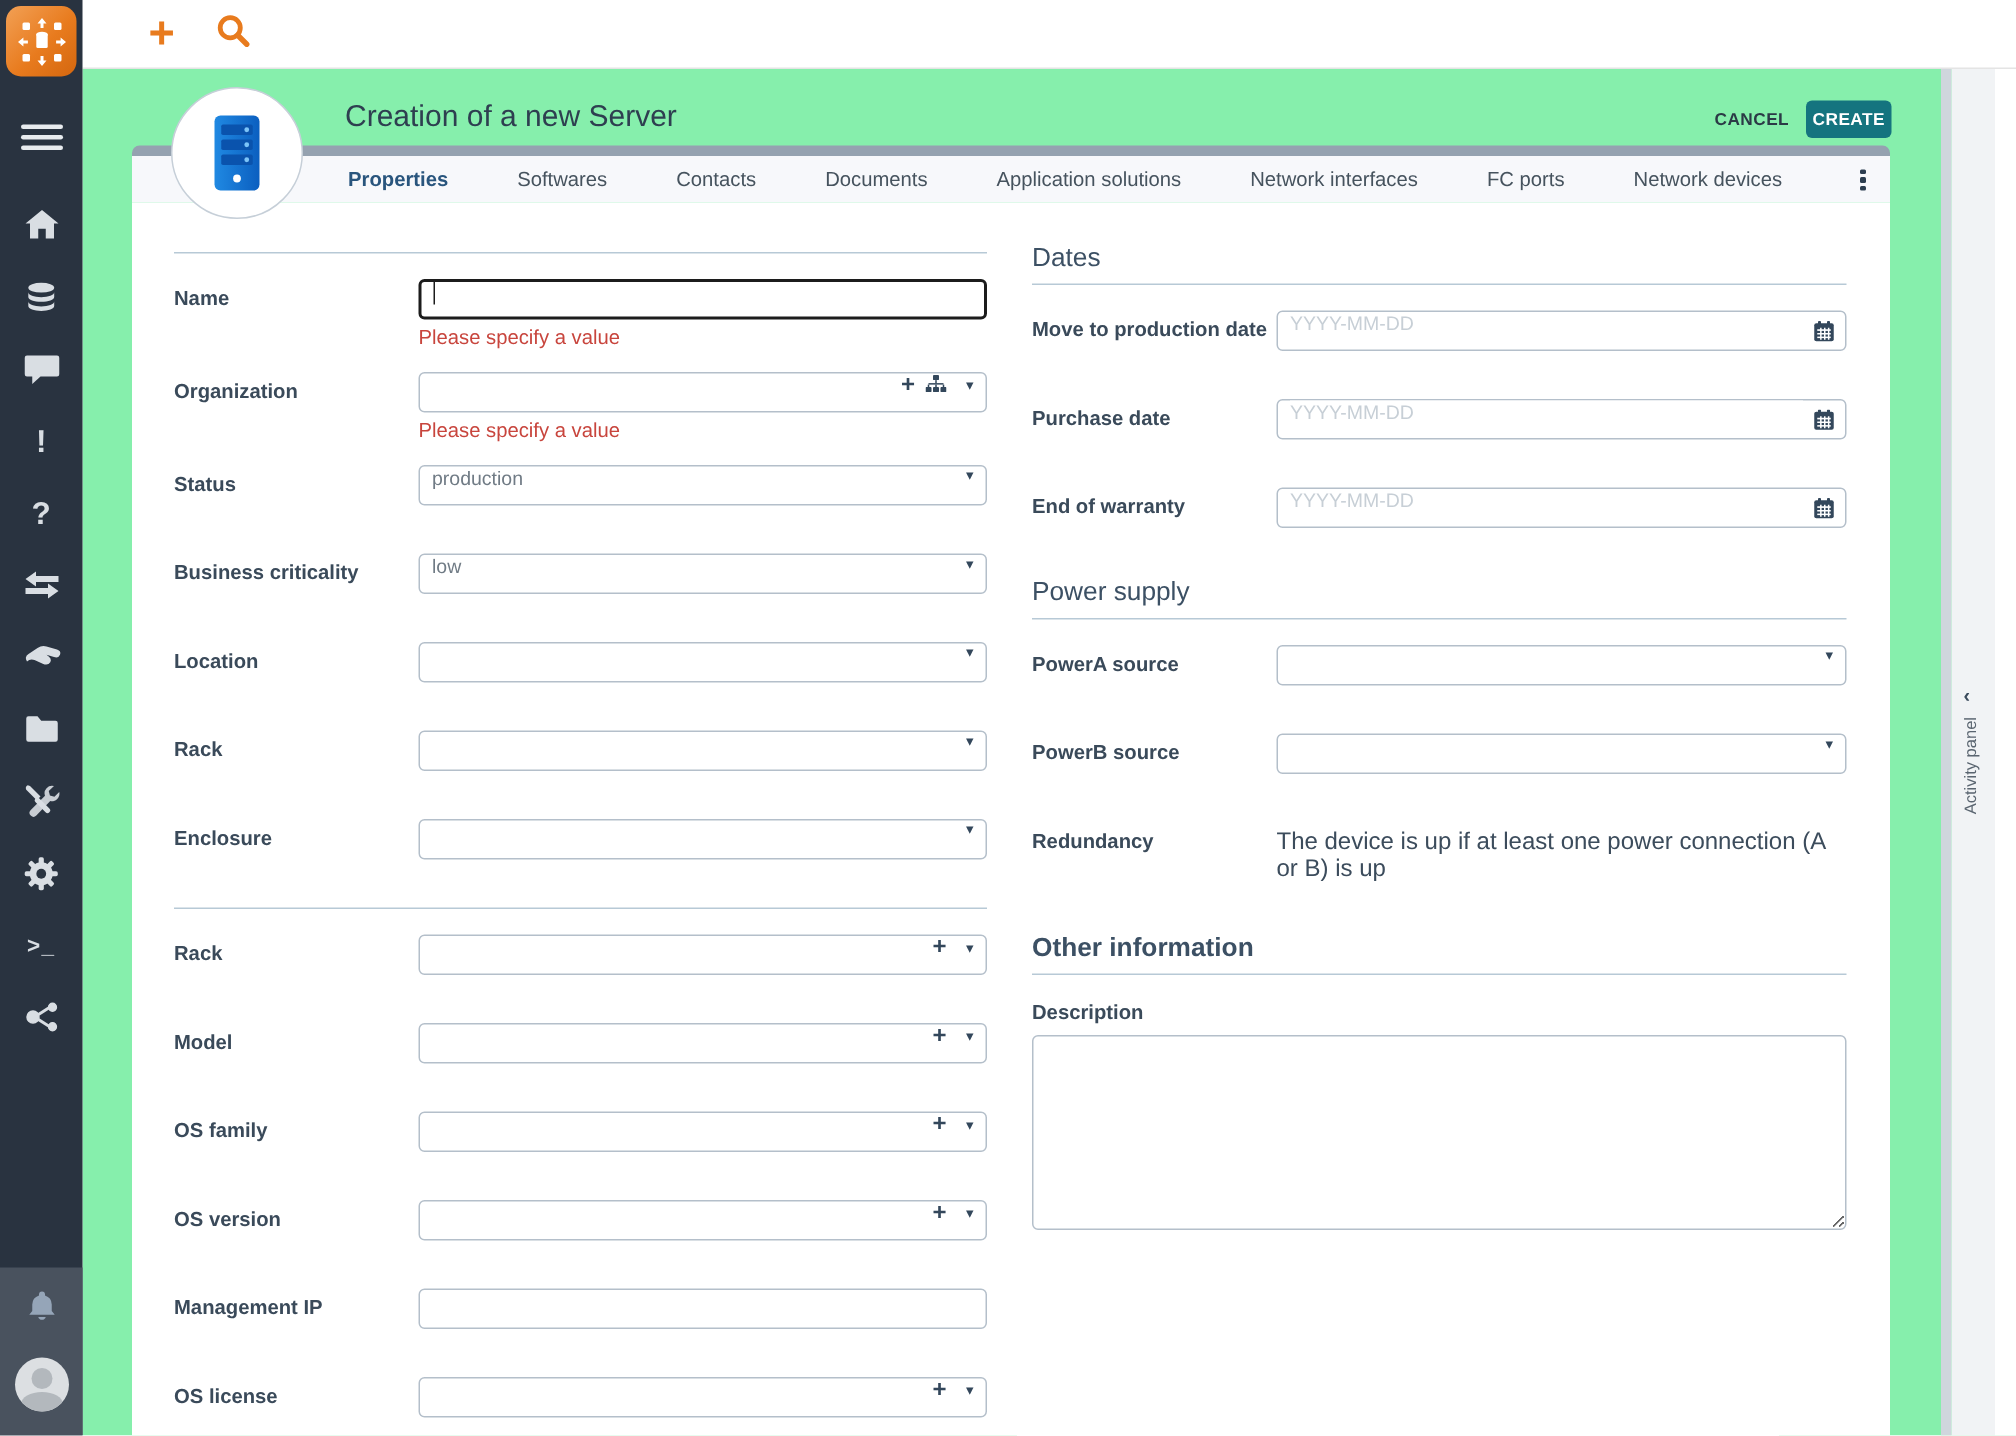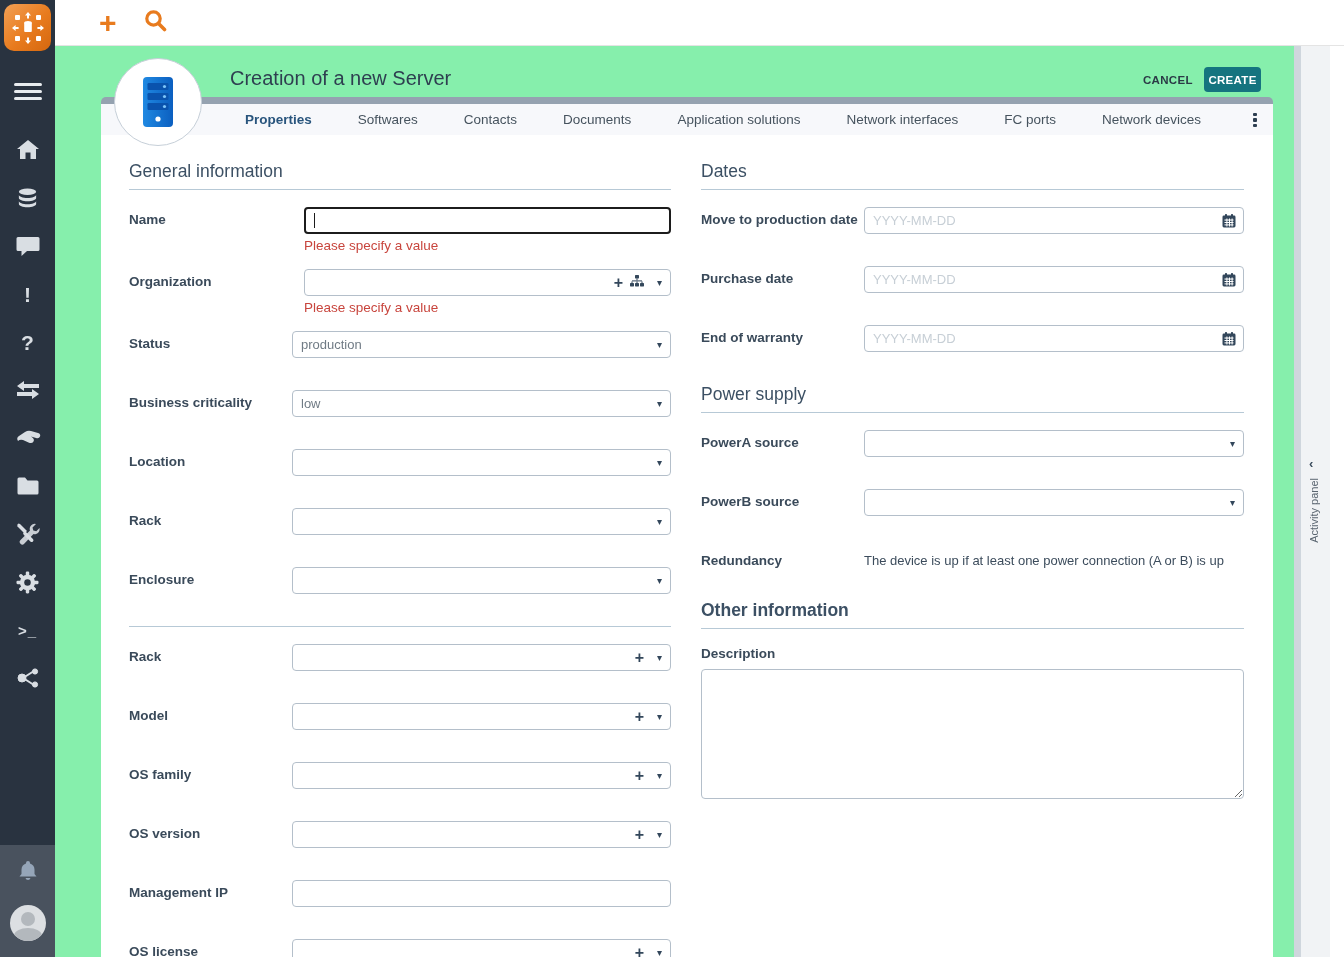--- a/index.html
+++ b/index.html
@@ -39,21 +39,21 @@
   .btn-cancel { position:absolute; left:1088px; top:28px; font-size:11.5px; font-weight:700; color:#2b3a46;
                 letter-spacing:.3px; background:none; border:none; cursor:pointer; font-family:inherit; }
   .btn-create { position:absolute; left:1149px; top:21px; width:57px; height:25px; background:#15747f; color:#fff;
                 font-size:11.5px; font-weight:700; letter-spacing:.3px; border:none; border-radius:4px;
                 cursor:pointer; font-family:inherit; }
 
   .obj-avatar { position:absolute; left:59px; top:12px; width:88px; height:88px; border-radius:50%;
                 background:#fff; border:1px solid #c6cfd8; z-index:6; display:flex; align-items:center; justify-content:center; }
 
   
-  .card { position:absolute; left:46px; top:51px; width:1172px; height:628px; border-radius:5px 5px 0 0; }
+  .card { position:absolute; left:33px; top:51px; width:1172px; height:628px; border-radius:5px 5px 0 0; }
   .card-topbar { height:7px; background:#95a2b0; border-radius:5px 5px 0 0; }
   .tab-row { height:31px; background:#f7f8fb; position:relative; display:flex; align-items:center; }
   .tabs { display:flex; gap:46px; padding-left:144px; overflow:hidden; white-space:nowrap; width:calc(100% - 30px); }
   .tab { font-size:13.5px; color:#46535e; cursor:pointer; }
   .tab.active { color:#29557d; font-weight:700; }
   .tab-kebab { position:absolute; right:10px; top:7px; width:16px; height:18px; cursor:pointer;
                display:flex; flex-direction:column; align-items:center; justify-content:center; gap:2px; }
   .tab-kebab div { width:3.5px; height:3.5px; background:#2d3e50; border-radius:1px; }
   .card-body { background:#fff; height:822px; position:relative; }
 
@@ -64,44 +64,44 @@
 
   .section-title { font-size:17.5px; color:#3c5064; }
   .section-title.spaced { margin-top:32px; }
   .section-rule { border:none; border-top:1px solid #b7c9d6; margin:7px 0 17px 0; }
 
   .frow { display:flex; margin-bottom:32px; align-items:flex-start; }
   .flabel { width:163px; flex:0 0 163px; font-size:13.5px; font-weight:700; color:#3a4a5a; padding-top:5px; }
   .fctrl { flex:1; }
 
   .tinput, .sel, .dinput { width:100%; height:27px; border:1px solid #b4bfca; border-radius:4px; background:#fff;
-            font-size:13px; color:#707b85; display:flex; align-items:center; padding:0 8px; }
+            font-size:13px; color:#707b85; display:flex; align-items:flex-start; padding:0 8px; }
   input.raw { width:100%; height:27px; border:1px solid #b4bfca; border-radius:4px; font-size:13px;
               color:#4b5560; padding:0 8px; font-family:inherit; outline:none; }
   input.raw::placeholder { color:#c7cfd6; }
 
   .tinput.focused { border:2px solid #1c1c1c; }
   .caret-bar { display:inline-block; width:1px; height:15px; background:#1c1c1c; animation:blink 1.1s steps(1) infinite; }
   @keyframes blink { 50% { opacity:0; } }
 
   .err { font-size:13.5px; color:#c8453d; margin-top:4px; }
-  .row-has-error { margin-bottom:16px;gap:12px; }
+  .row-has-error { margin-bottom:16px; }
 
   .sel { justify-content:space-between; cursor:pointer; }
   .sel .dd { color:#33475b; font-size:10px; margin-left:6px; }
   .icon-group { margin-left:auto; display:flex; align-items:center; gap:7px; color:#33475b; }
   .icon-group .plus { font-size:16px; font-weight:700; line-height:1; cursor:pointer; }
   .icon-group .dd { font-size:10px; cursor:pointer; }
 
   .dinput { position:relative; padding-right:28px; }
   .dinput input { border:none; outline:none; width:100%; font-size:13px; color:#4b5560; font-family:inherit; }
   .dinput input::placeholder { color:#c7cfd6; }
   .cal-icon { position:absolute; right:7px; top:6px; cursor:pointer; }
 
-  .static-text { font-size:13px; color:#3c4c5c; padding-top:5px; }
+  .static-text { font-size:16px; color:#3c4c5c; padding-top:5px; }
 
   .desc-label { font-size:13.5px; font-weight:700; color:#3a4a5a; margin-bottom:8px; }
   textarea.desc { width:100%; height:130px; border:1px solid #b4bfca; border-radius:4px; resize:both;
                   font-family:inherit; font-size:13px; color:#4b5560; padding:6px 8px; outline:none; }
 
   
   .scroll-strip { position:absolute; left:1239px; top:0; width:7px; height:911px; background:#cfd6dd; }
   .activity-rail { position:absolute; left:1246px; top:0; width:29px; height:911px; background:#f1f3f5; }
   .activity-white { position:absolute; left:1275px; top:0; width:14px; height:911px; background:#ffffff; }
   .rail-chevron { position:absolute; left:8px; top:410px; font-size:13px; font-weight:700; color:#3b4c5d; cursor:pointer; }
@@ -279,21 +279,20 @@
       <div class="tab-kebab">
           <div></div>
           <div></div>
           <div></div>
         </div>
     </div>
 
     <div class="card-body">
 
       <div class="col col-left">
-        <div class="section-title">General information</div>
         <hr class="section-rule">
 
         <div class="frow row-has-error">
           <div class="flabel">Name</div>
           <div class="fctrl">
             <div class="tinput focused">
                 <span class="caret-bar"></span>
               </div>
             <div class="err">Please specify a value</div>
           </div>

